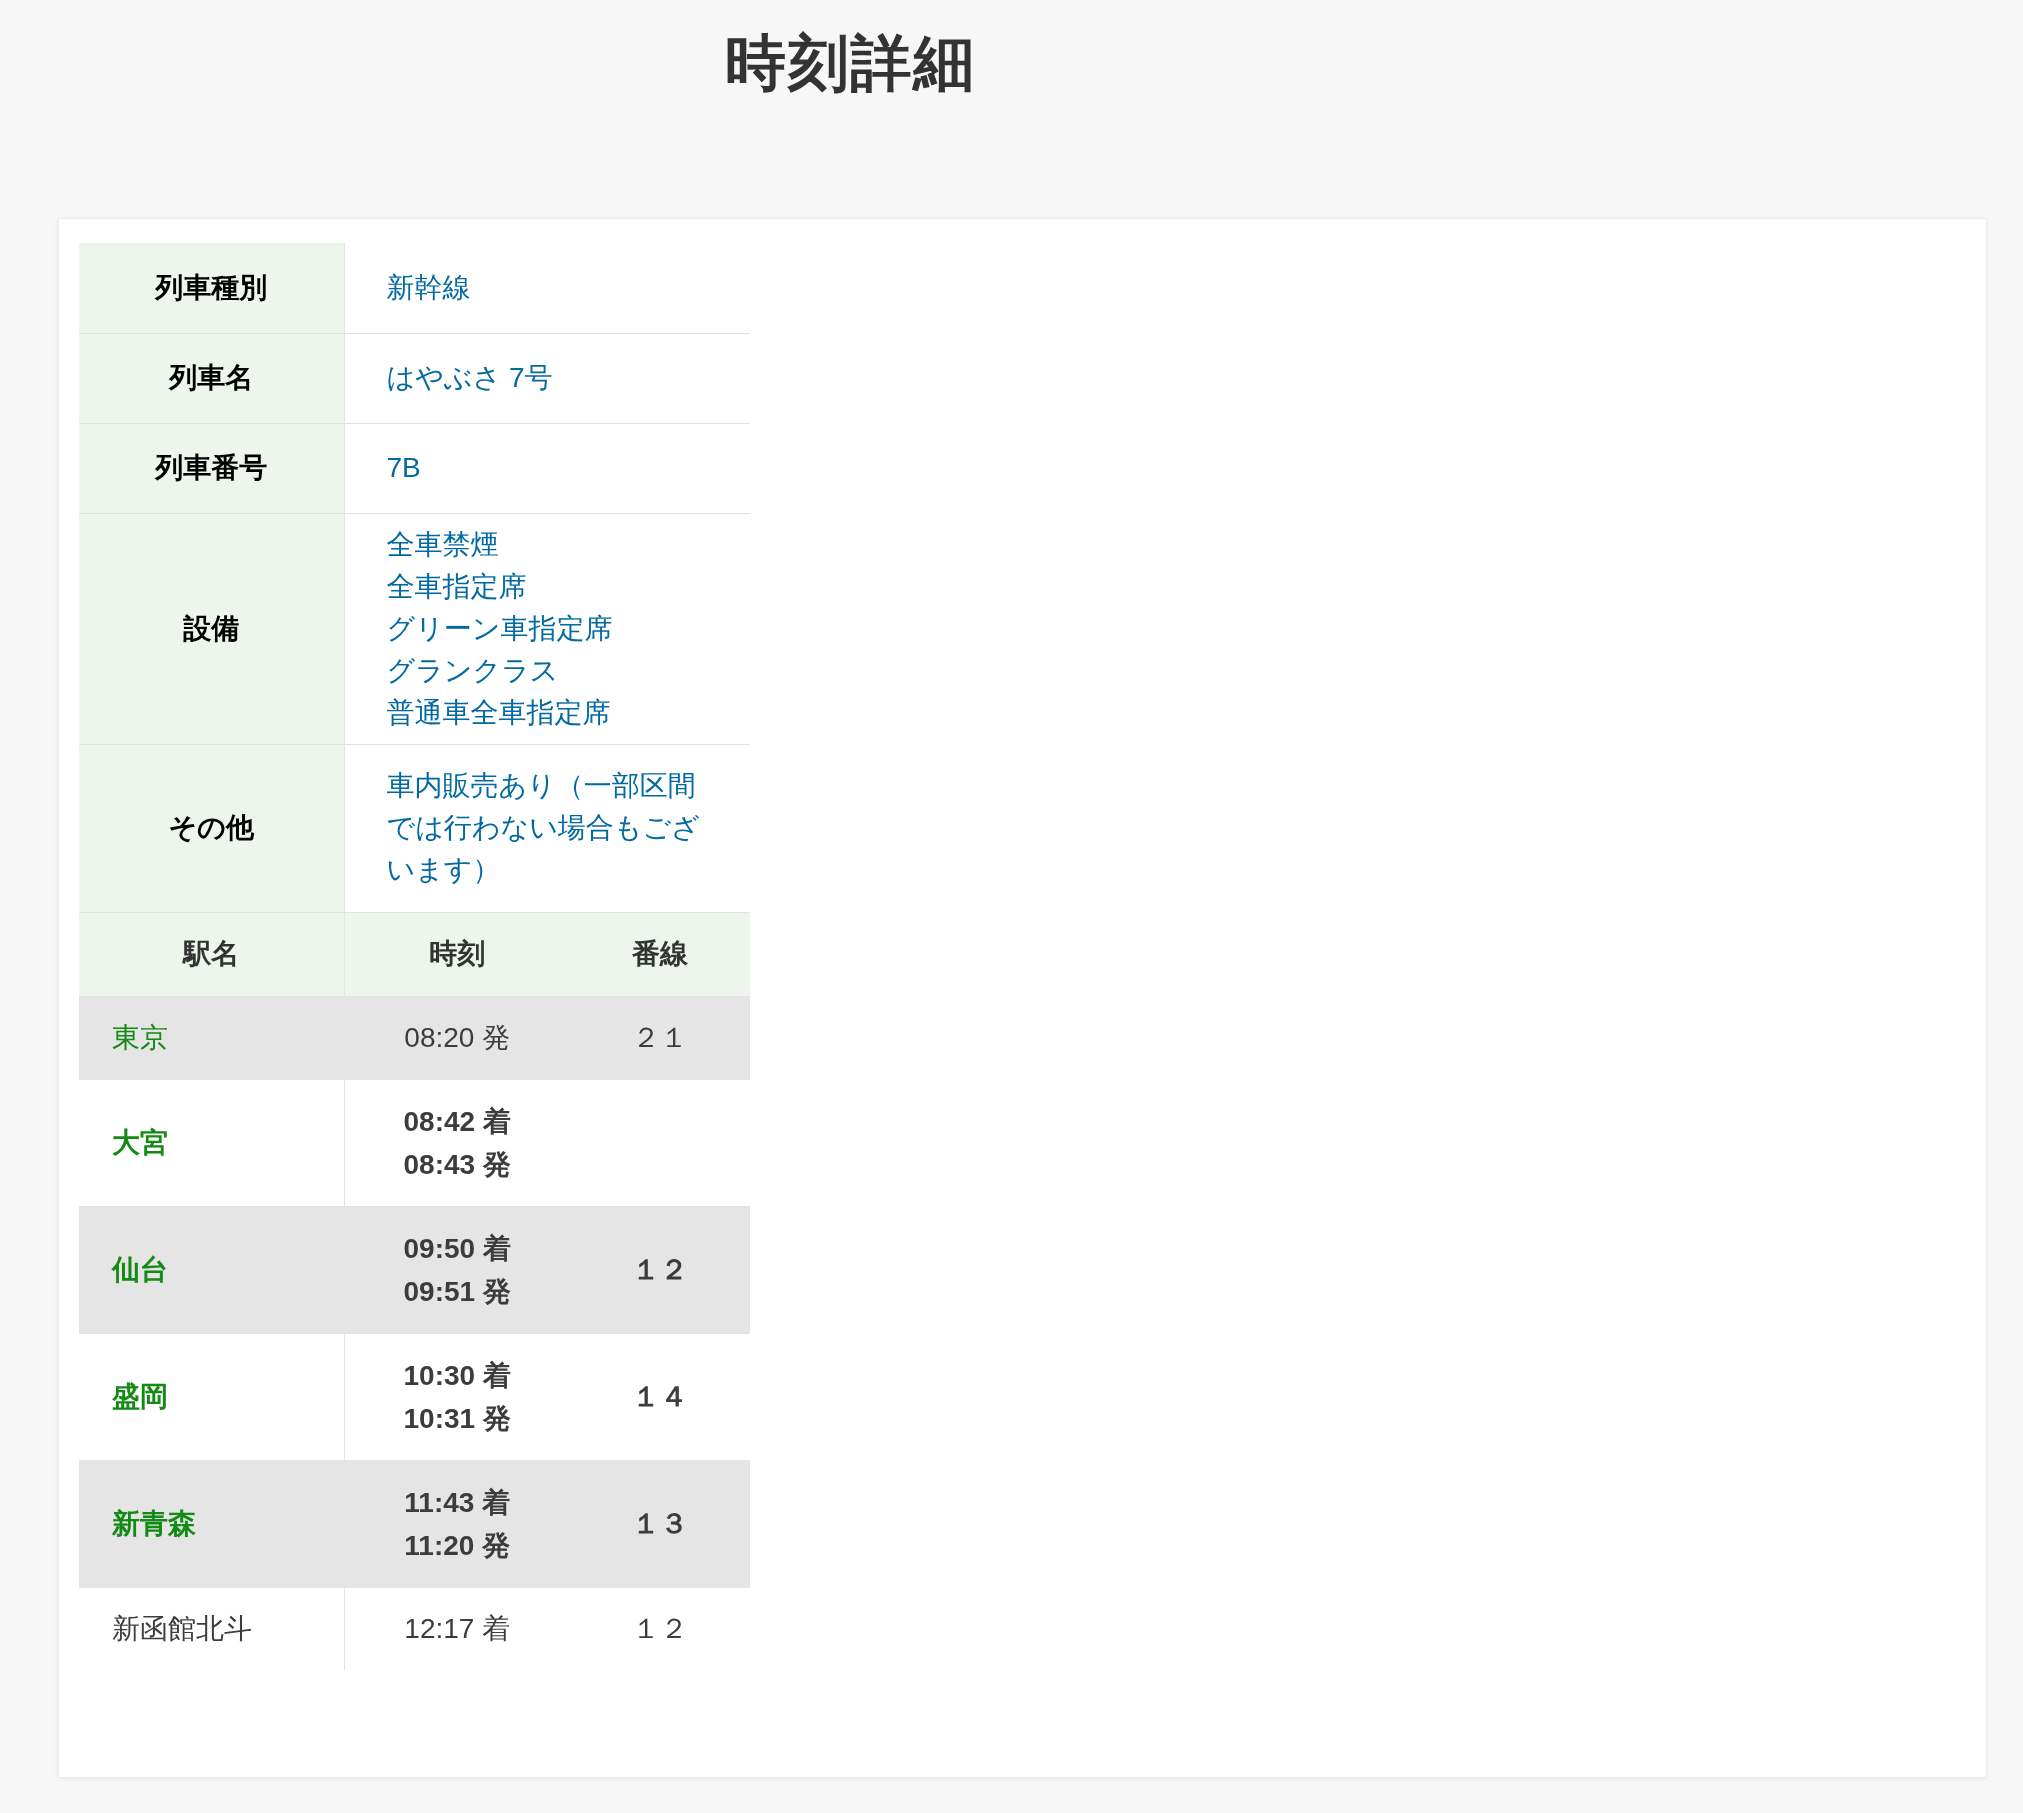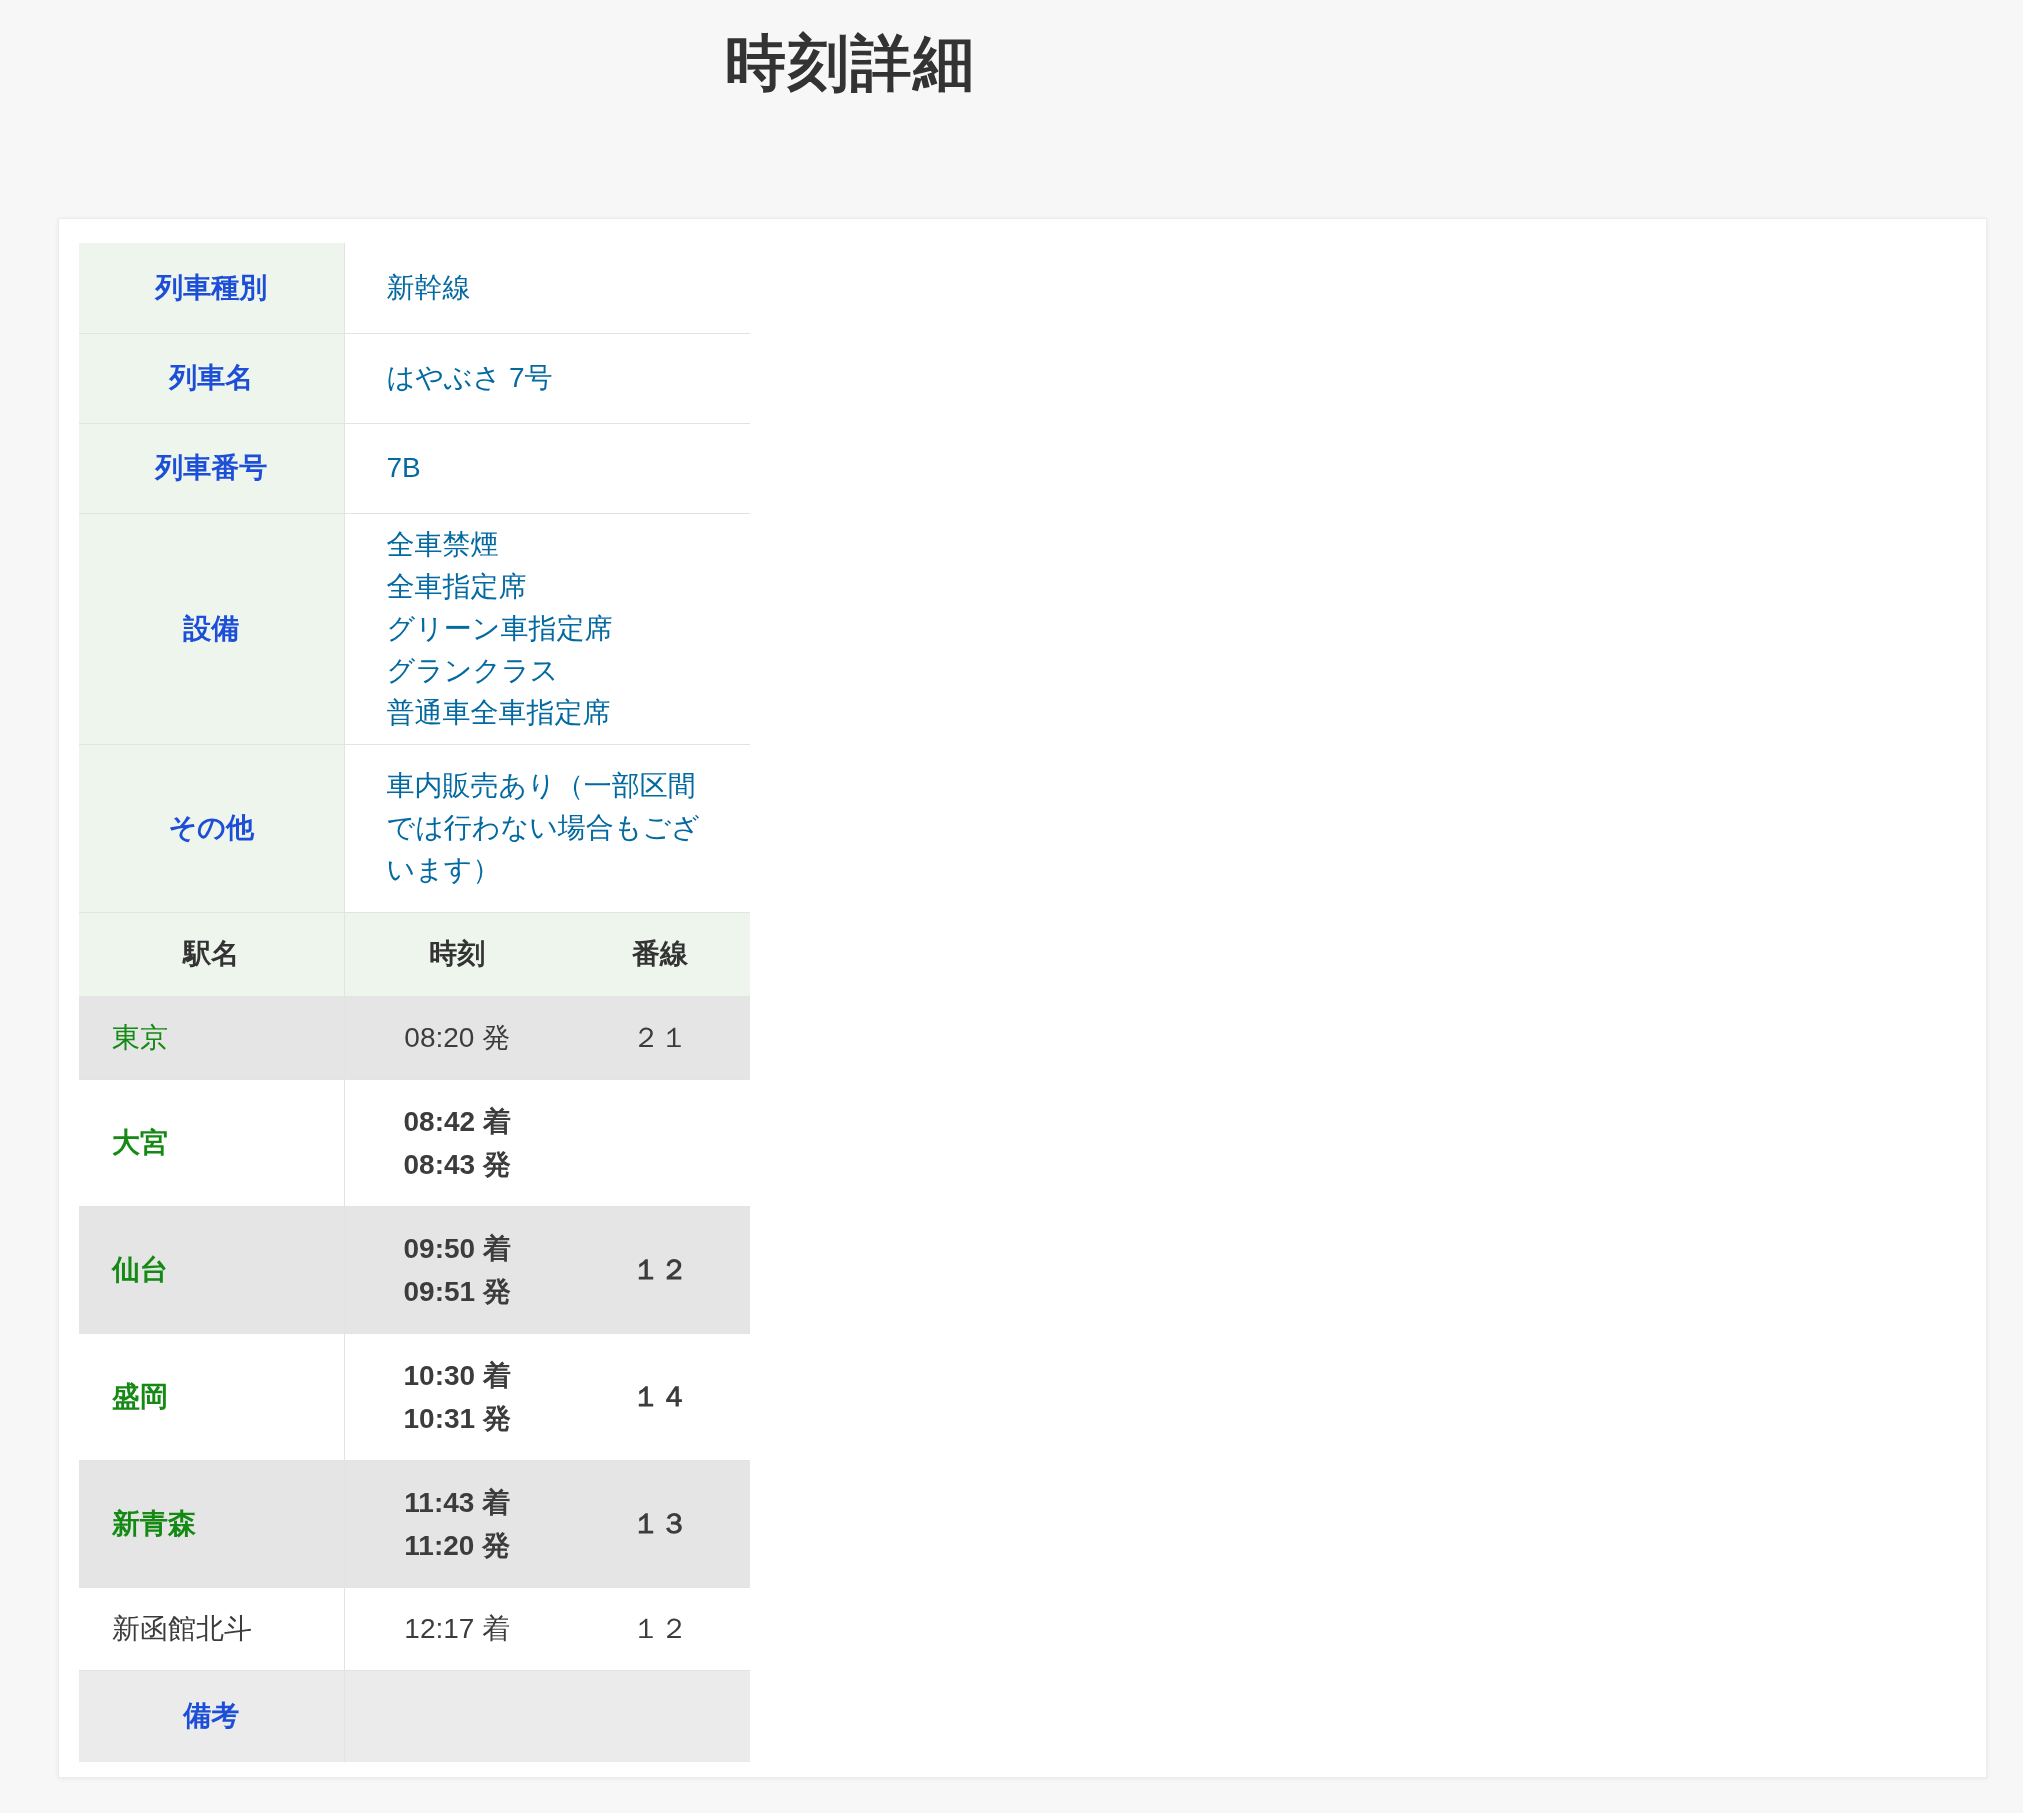--- a/index.html
+++ b/index.html
@@ -64,21 +64,21 @@
   .r-equip   { height: 231px; }
   .r-other   { height: 168px; }
   .r-sthead  { height: 84px; }
   .r-st1     { height: 83px; }
   .r-st2     { height: 127px; font-weight: bold; }
   .r-remarks { height: 92px; }
 
   .label-cell {
     background: #edf5ed;
     font-weight: bold;
-    color: #1d4ed8;
+    color: #000000;
     text-align: center;
   }
   .r-sthead th {
     background: #edf5ed;
     font-weight: bold;
     color: #333;
   }
   .value-cell {
     text-align: left;
     padding-left: 42px;
@@ -191,21 +191,17 @@
             </td>
             <td class="track-cell">１３</td>
           </tr>
           <tr class="r-st1">
             <td class="station-cell"><span class="station-plain">新函館北斗</span></td>
             <td class="time-cell">
               <div class="time-line">12:17 着</div>
             </td>
             <td class="track-cell">１２</td>
           </tr>
-          <tr class="remarks-row r-remarks">
-            <th class="label-cell">備考</th>
-            <td class="value-cell" colspan="2"></td>
-          </tr>
         </tbody>
     </table>
   </div>
 </div>
 
 
 </body></html>

